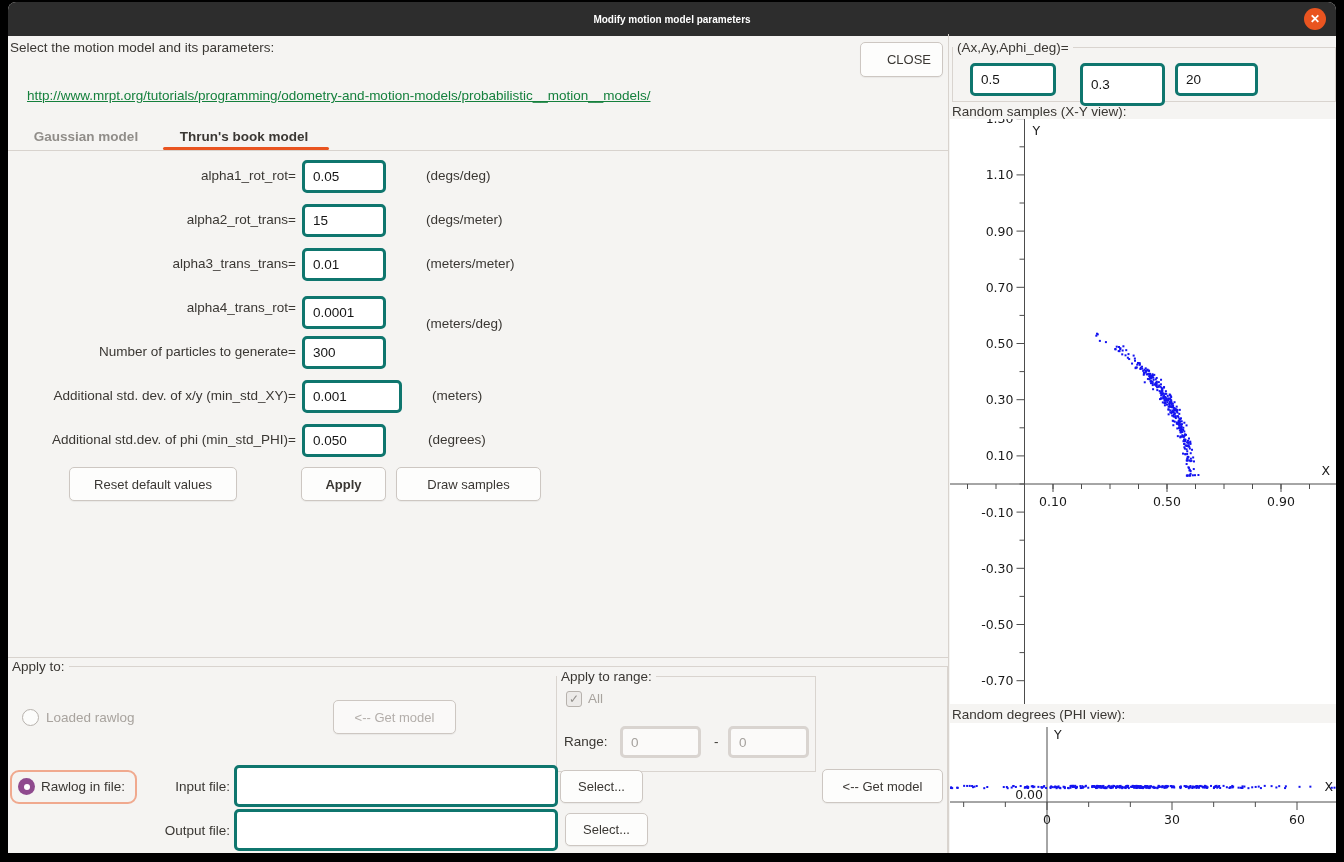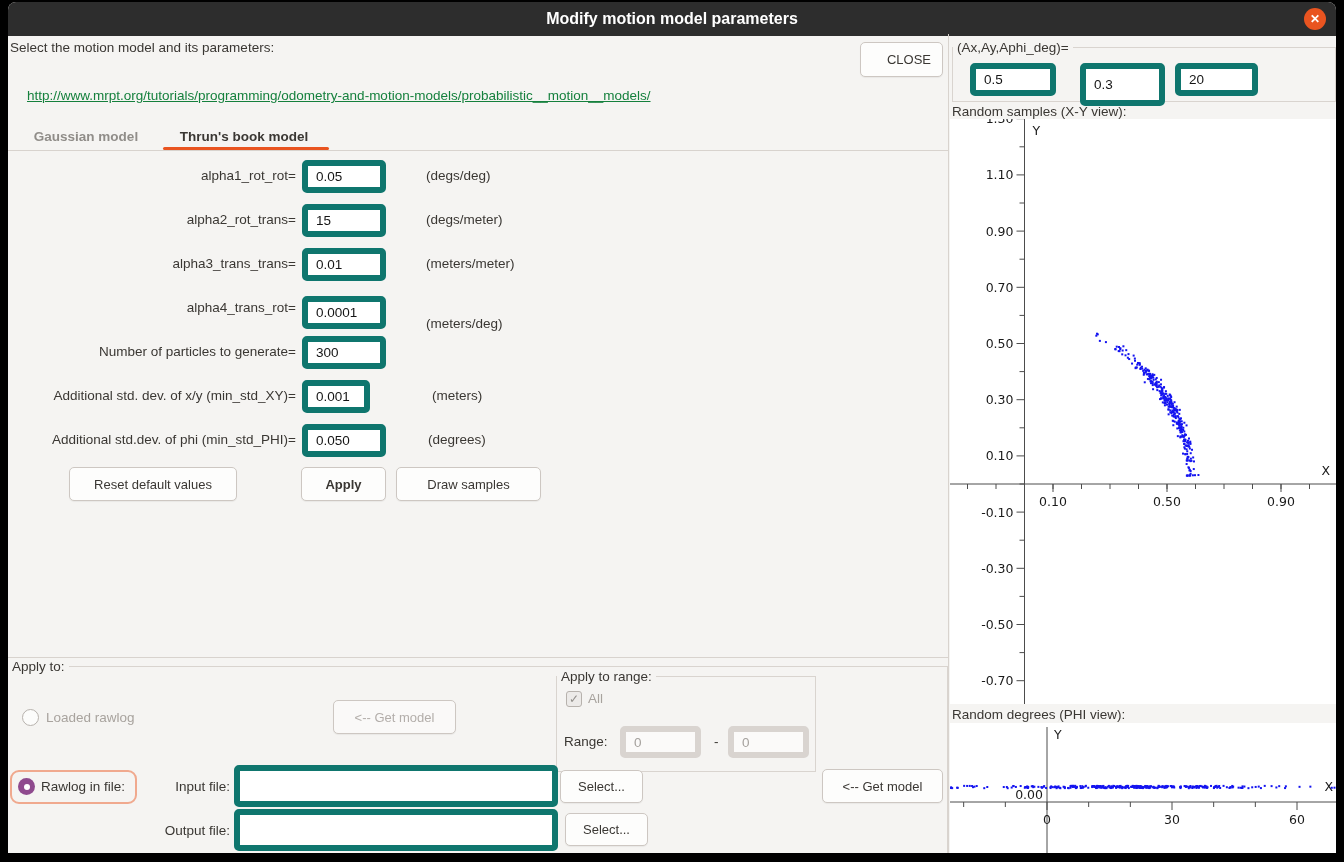--- a/index.html
+++ b/index.html
@@ -2,32 +2,32 @@
 <html><head>
 <meta charset="utf-8">
 <style>
   html,body{margin:0;padding:0;background:#000;}
   .app{position:relative;width:1344px;height:862px;background:#000;overflow:hidden;
        font-family:"Liberation Sans",sans-serif;-webkit-font-smoothing:antialiased;}
   .window{position:absolute;left:8px;top:2px;width:1328px;height:851px;background:#f5f4f2;
           border-radius:8px 8px 0 0;overflow:hidden;}
   .titlebar{position:absolute;left:0;top:0;width:100%;height:34px;background:#2d2d2d;
             display:flex;align-items:center;justify-content:center;}
-  .titlebar .t{color:#fff;font-size:16px;font-weight:bold;}
+  .titlebar .t{color:#fff;font-size:10px;font-weight:bold;}
   .closebtn{position:absolute;right:10px;top:6px;width:22px;height:22px;border-radius:50%;
             background:#e95420;color:#fff;display:flex;align-items:center;justify-content:center;
             font-size:12px;font-weight:bold;cursor:pointer;}
   .lbl{position:absolute;font-size:13.5px;color:#3a3733;white-space:nowrap;}
   .lbl-r{text-align:right;}
   .lbl-dis{color:#a8a39e;}
   .btn{position:absolute;display:flex;align-items:center;justify-content:center;
        background:#fdfdfc;border:1px solid #cdc7c2;border-radius:5px;font-size:13px;
        color:#3a3733;box-shadow:0 1px 1px rgba(0,0,0,.05);cursor:pointer;box-sizing:border-box;}
   .btn.dis{color:#b3aeaa;background:#faf9f8;cursor:default;}
-  .tin{position:absolute;border:6px solid #0f766e;border-radius:5px;background:#fff;
+  .tin{position:absolute;border:3px solid #0f766e;border-radius:5px;background:#fff;
        font-family:"Liberation Sans",sans-serif;font-size:13.5px;color:#151515;
        padding:0 8px;box-sizing:border-box;outline:none;}
   .tin.dis{background:#fbfaf9;color:#a5a19d;border-color:#d9d4d0;}
   .tab{position:absolute;top:120px;height:28px;display:flex;align-items:center;justify-content:center;
        font-size:13.5px;font-weight:bold;cursor:pointer;}
   .tab.inactive{color:#908d89;}
   .tab.active{color:#3a3733;}
   .tabline{position:absolute;background:#d8d3ce;height:1px;}
   .tabunder{position:absolute;background:#e95420;height:3px;border-radius:2px;}
   fieldset.grp{position:absolute;border:1px solid #d9d4cf;margin:0;padding:0;box-sizing:border-box;background:transparent;}
@@ -77,21 +77,21 @@
     <div class="lbl" style="left:418px;top:254px;">(meters/meter)</div>
 
     <div class="lbl lbl-r" style="left:0;top:298px;width:288px;">alpha4_trans_rot=</div>
     <input class="tin" style="left: 294px; top: 294px; width: 84px; height: 33px;" value="0.0001">
     <div class="lbl" style="left:418px;top:298px;margin-top:16px;">(meters/deg)</div>
 
     <div class="lbl lbl-r" style="left:0;top:342px;width:288px;">Number of particles to generate=</div>
     <input class="tin" style="left: 294px; top: 334px; width: 84px; height: 33px;" value="300">
 
     <div class="lbl lbl-r" style="left:0;top:386px;width:288px;">Additional std. dev. of x/y (min_std_XY)=</div>
-    <input class="tin" style="left: 294px; top: 378px; width: 68px; height: 33px;" value="0.001">
+    <input class="tin" style="left: 294px; top: 378px; width: 100px; height: 33px;" value="0.001">
     <div class="lbl" style="left:424px;top:386px;">(meters)</div>
 
     <div class="lbl lbl-r" style="left:0;top:430px;width:288px;">Additional std.dev. of phi (min_std_PHI)=</div>
     <input class="tin" style="left: 294px; top: 422px; width: 84px; height: 33px;" value="0.050">
     <div class="lbl" style="left:420px;top:430px;">(degrees)</div>
 
     <button class="btn" style="left:61px;top:465px;width:168px;height:34px;">Reset default values</button>
     <button class="btn" style="left:293px;top:465px;width:85px;height:34px;font-weight:bold;">Apply</button>
     <button class="btn" style="left:388px;top:465px;width:145px;height:34px;">Draw samples</button>
 

